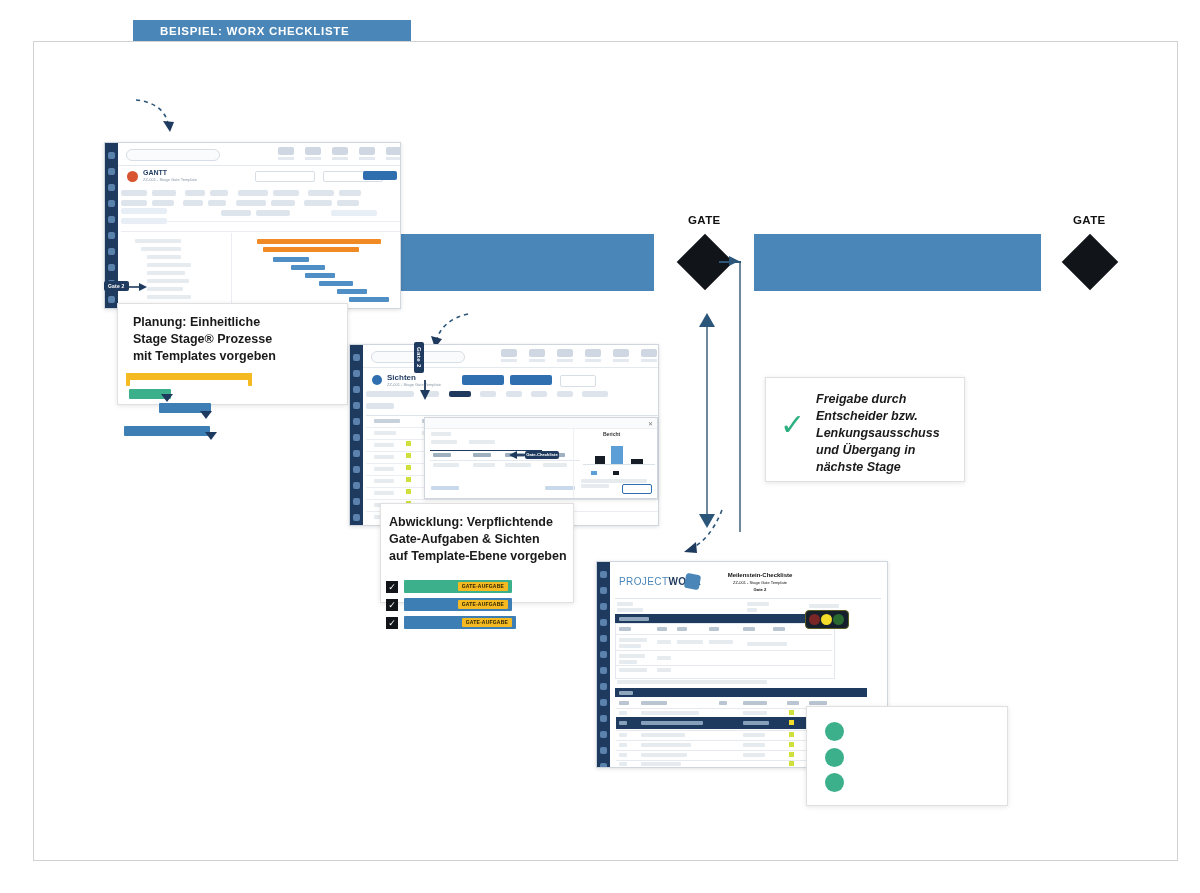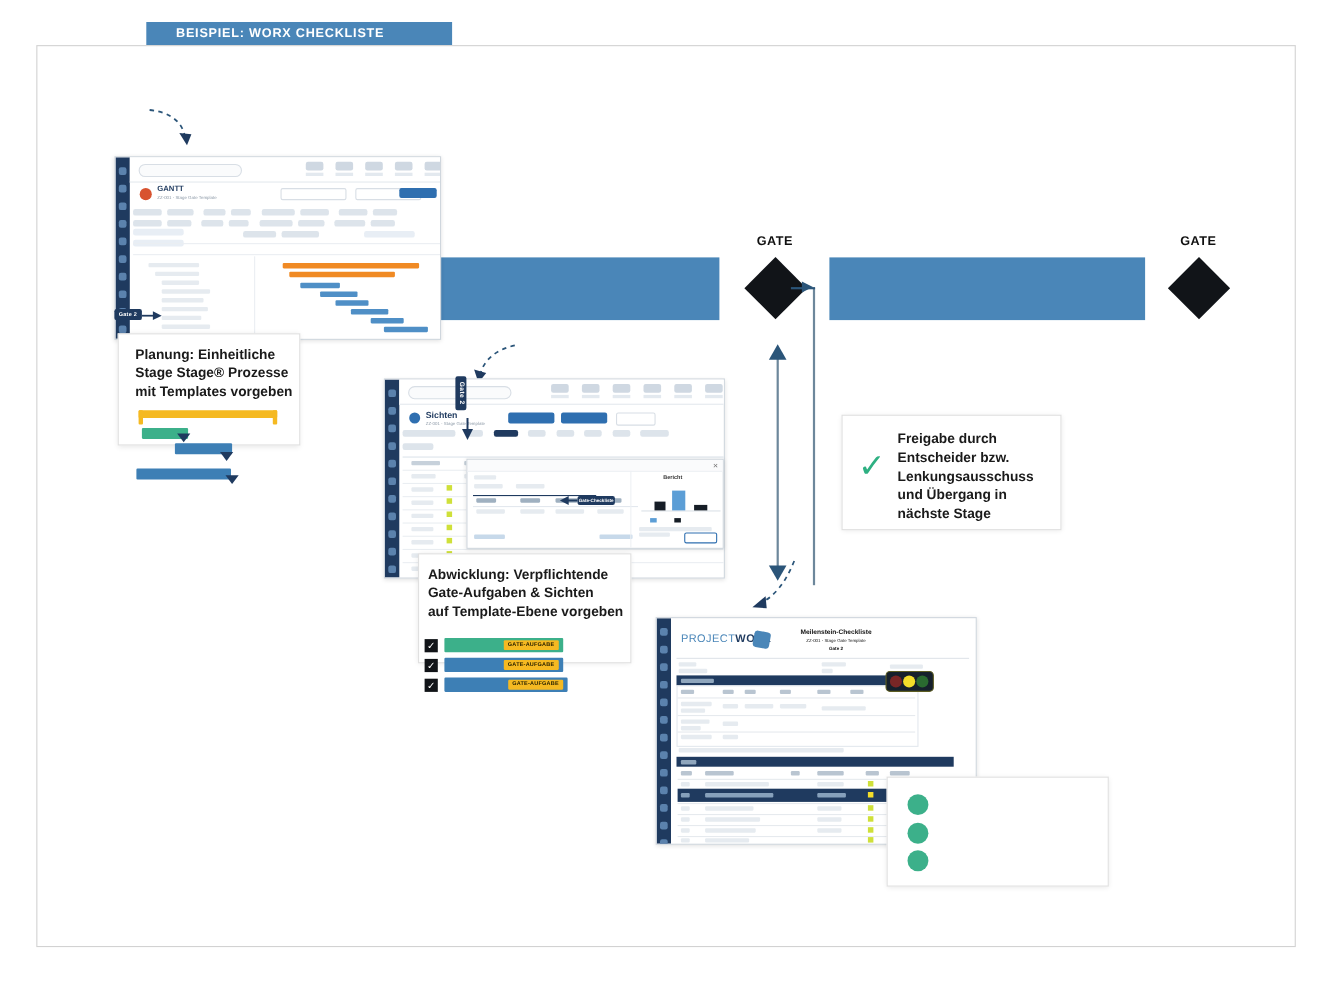--- a/index.html
+++ b/index.html
@@ -252,21 +252,21 @@
   <div class="bar" style="left:232px;top:146px;width:30px;background:#4f8fc6;"></div>
   <div class="bar" style="left:244px;top:154px;width:40px;background:#4f8fc6;"></div>
 </div>
 
 <div class="gatetag" style="left:104px;top:281px;">Gate 2</div>
 <svg class="dashsvg" style="left:127px;top:279px;width:22px;height:16px;">
   <line x1="2" y1="8" x2="14" y2="8" stroke="#1f3a5f" stroke-width="1.6"></line>
   <polygon points="20,8 12,4 12,12" fill="#1f3a5f"></polygon>
 </svg>
 
-<div class="card" id="card-planung" style="left:107px;top:303px;width:166px;height:102px;">
+<div class="card" id="card-planung" style="left:117px;top:303px;width:231px;height:102px;">
   <div class="ctext" style="position:absolute;left:15px;top:10px;">
     <div>Planung: Einheitliche</div>
     <div>Stage Stage® Prozesse</div>
     <div>mit Templates vorgeben</div>
   </div>
 </div>
 
 <div class="mb yellow" style="left:126px;top:373px;width:126px;height:7px;"></div>
 <div class="mb yellow" style="left:126px;top:373px;width:4px;height:13px;"></div>
 <div class="mb yellow" style="left:248px;top:373px;width:4px;height:13px;"></div>
@@ -543,21 +543,21 @@
   <div class="cell" style="left:146px;top:191px;width:22px;"></div>
   <div class="pw-sq" style="left:192px;top:190px;"></div>
   <div class="pw-row" style="left:19px;top:198px;width:252px;"></div>
   <div class="cell" style="left:22px;top:200px;width:8px;"></div>
   <div class="cell" style="left:44px;top:200px;width:40px;"></div>
   <div class="pw-sq" style="left:192px;top:199px;"></div>
 </div>
 
 <div class="card" id="card-freigabe" style="left:765px;top:377px;width:200px;height:105px;">
   <div class="checkmark" style="left:14px;top:32px;">✓</div>
-  <div class="ctext" style="position:absolute;left:50px;top:13px;">
+  <div class="ctext" style="position:absolute;left:50px;top:13px;font-style:italic;">
     <div>Freigabe durch</div>
     <div>Entscheider bzw.</div>
     <div>Lenkungsausschuss</div>
     <div>und Übergang in</div>
     <div>nächste Stage</div>
   </div>
 </div>
 
 <div class="card" id="card-doku" style="left:806px;top:706px;width:202px;height:100px;">
   <div class="gdot" style="left:18px;top:15px;"></div>

